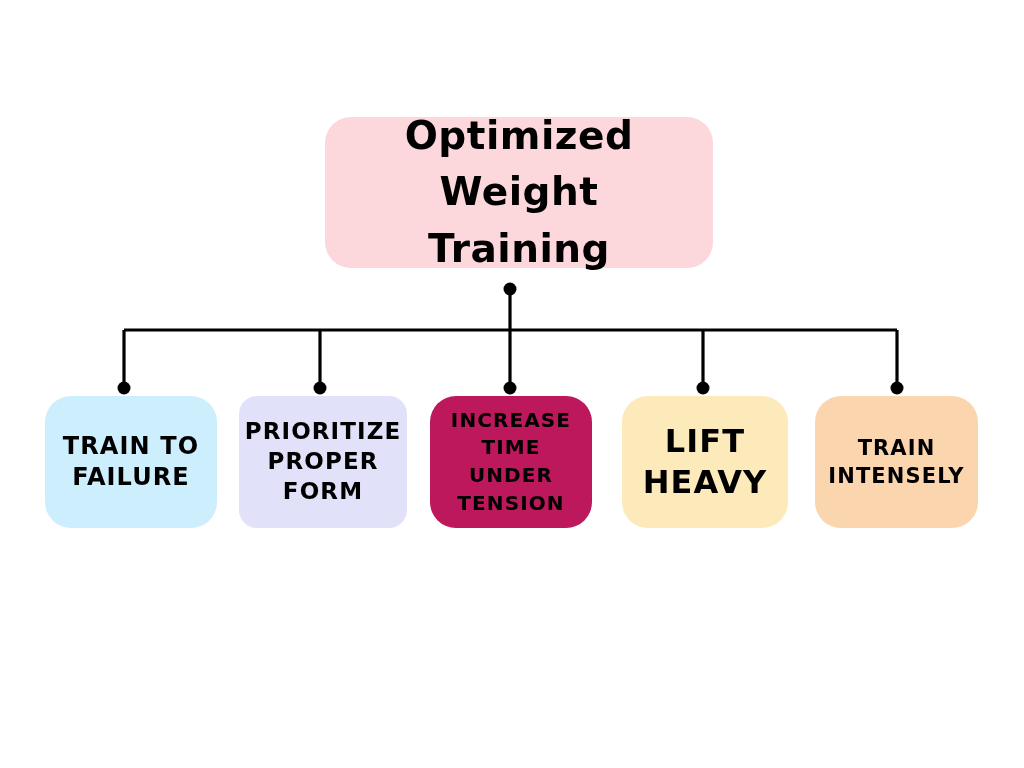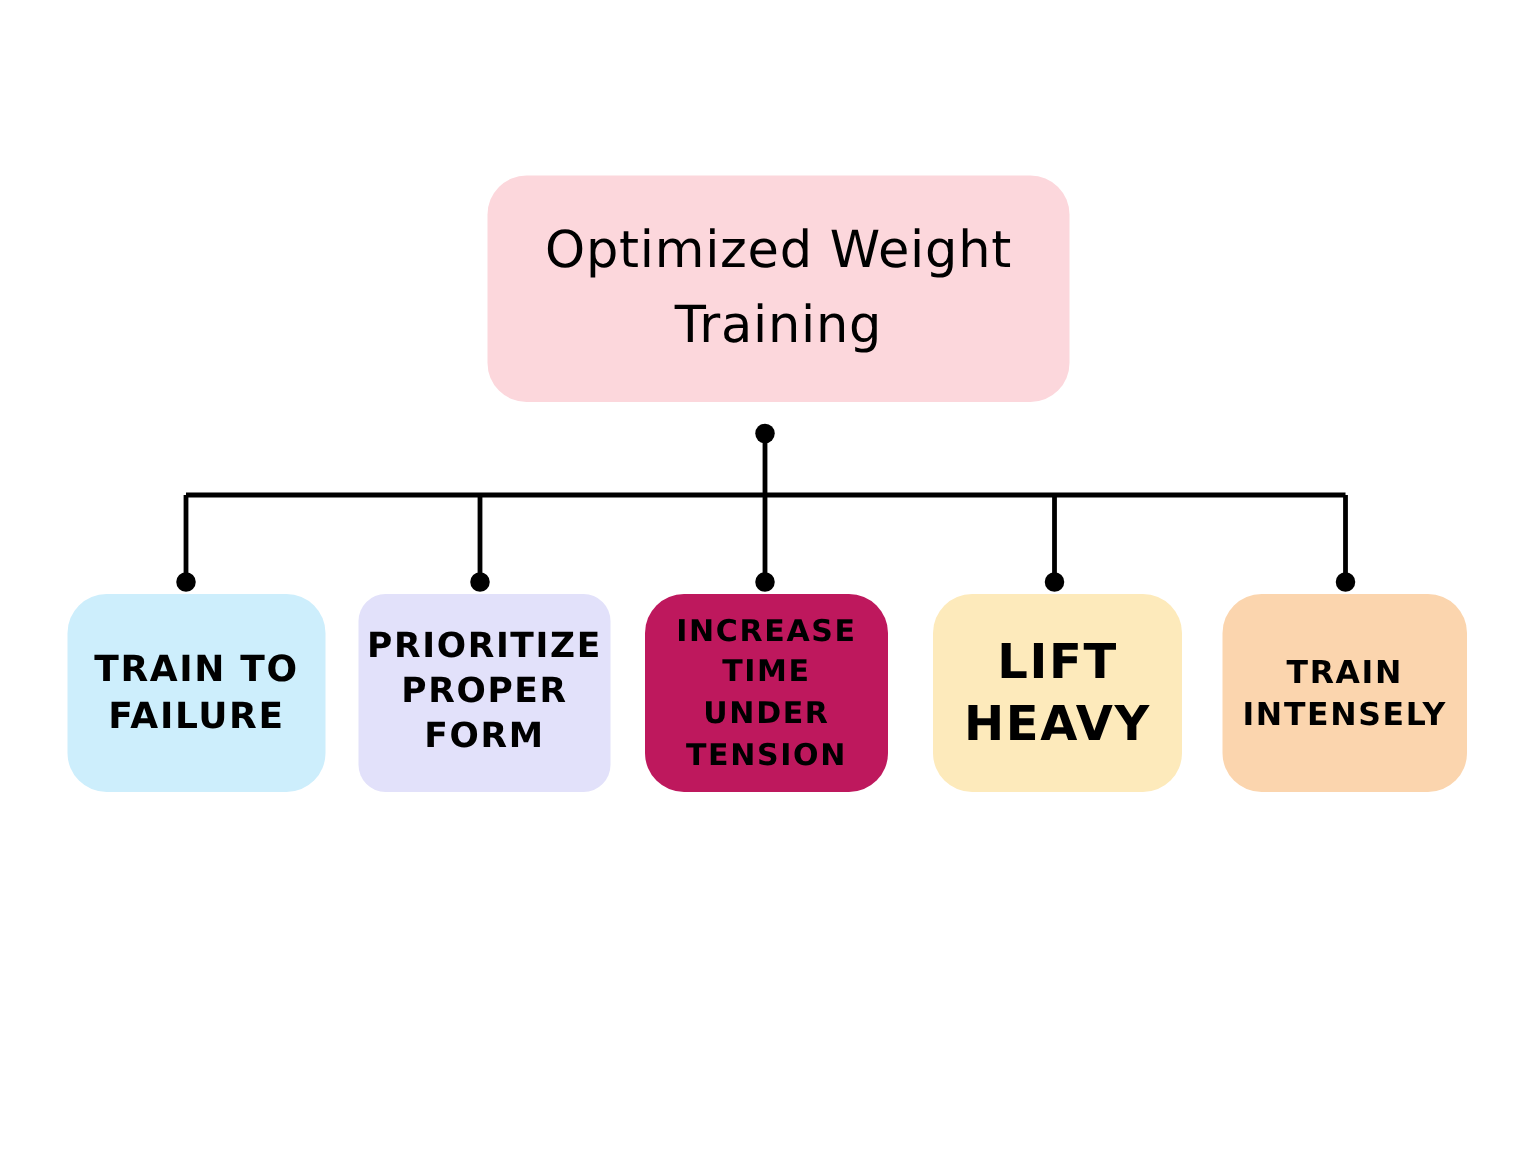--- a/index.html
+++ b/index.html
@@ -48,24 +48,24 @@
   
   #root-node {
     left: 325px;
     top: 117px;
     width: 388px;
     height: 151px;
     border-radius: 26px;
     padding: 6px 18px;
   }
   #root-node .node-label {
-    font-size: 34px;
+    font-size: 39px;
     line-height: 1.45;
     letter-spacing: 0.5px;
-    font-weight: 400;
+    font-weight: 700;
   }
 
   
   .child-node {
     top: 396px;
     height: 132px;
     border-radius: 26px;
     padding: 4px 10px;
   }
   .child-node .node-label {

